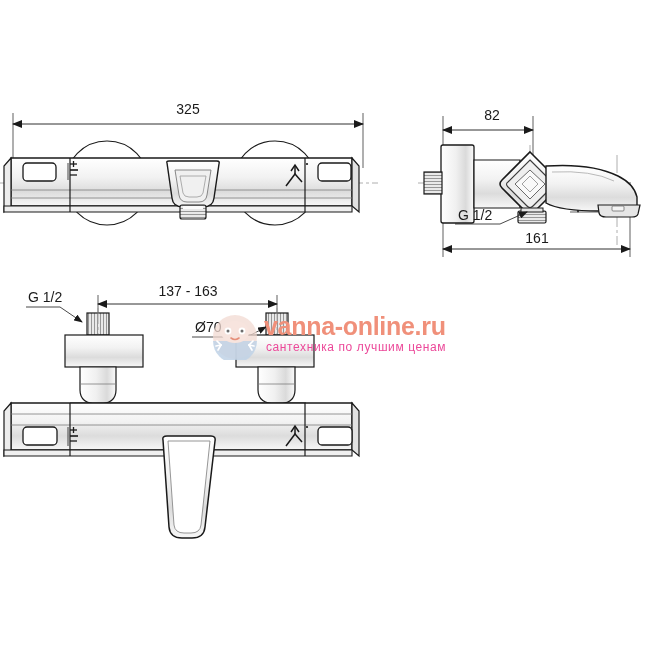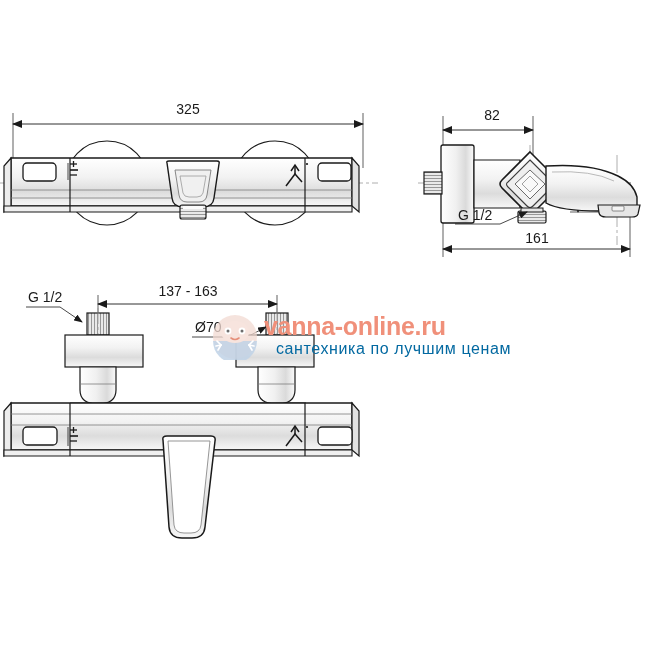--- a/index.html
+++ b/index.html
@@ -57,25 +57,24 @@
     letter-spacing: -0.3px;
     color: #f0907a;
     white-space: nowrap;
     text-align: center;
   }
   #wm-sub {
     position: absolute;
     left: 54px;
     top: 28px;
     font-family: "Liberation Sans", sans-serif;
-    font-size: 16px;
-    color: #0369a1;
+    font-size: 12px;
+    color: #ec4899;
     letter-spacing: 0.6px;
     white-space: nowrap;
-    margin-left: 10px;
   }
 </style>
 </head>
 <body>
 
 <div id="page">
 
   <svg id="drawing" viewBox="0 0 650 650">
     <defs>
       <marker id="arrHead" markerWidth="10" markerHeight="8" refX="9" refY="4" orient="auto" markerUnits="userSpaceOnUse">

